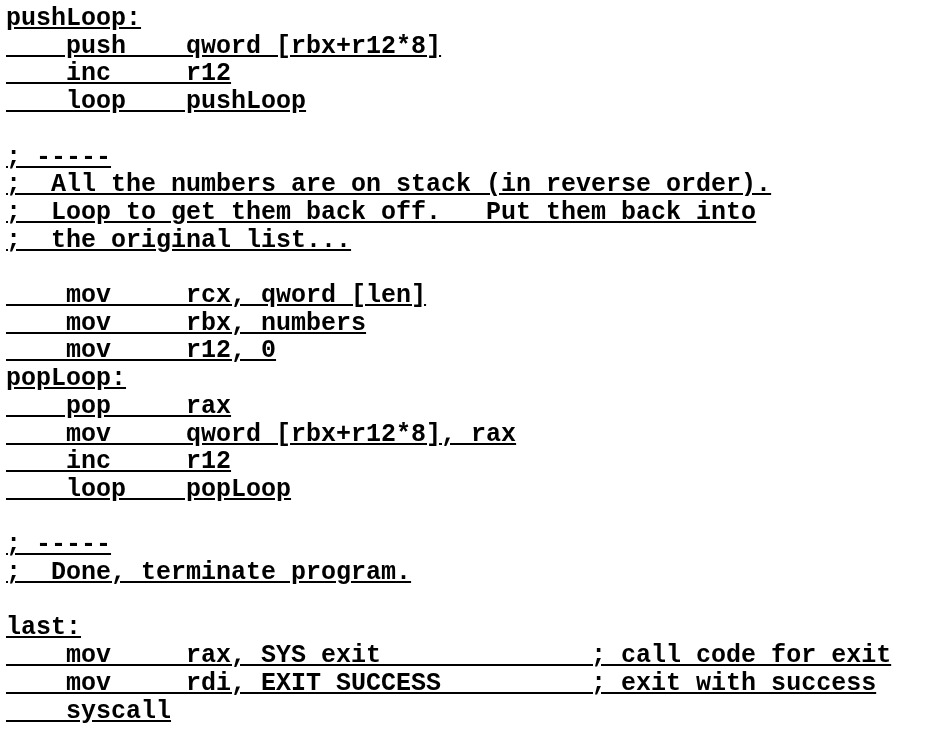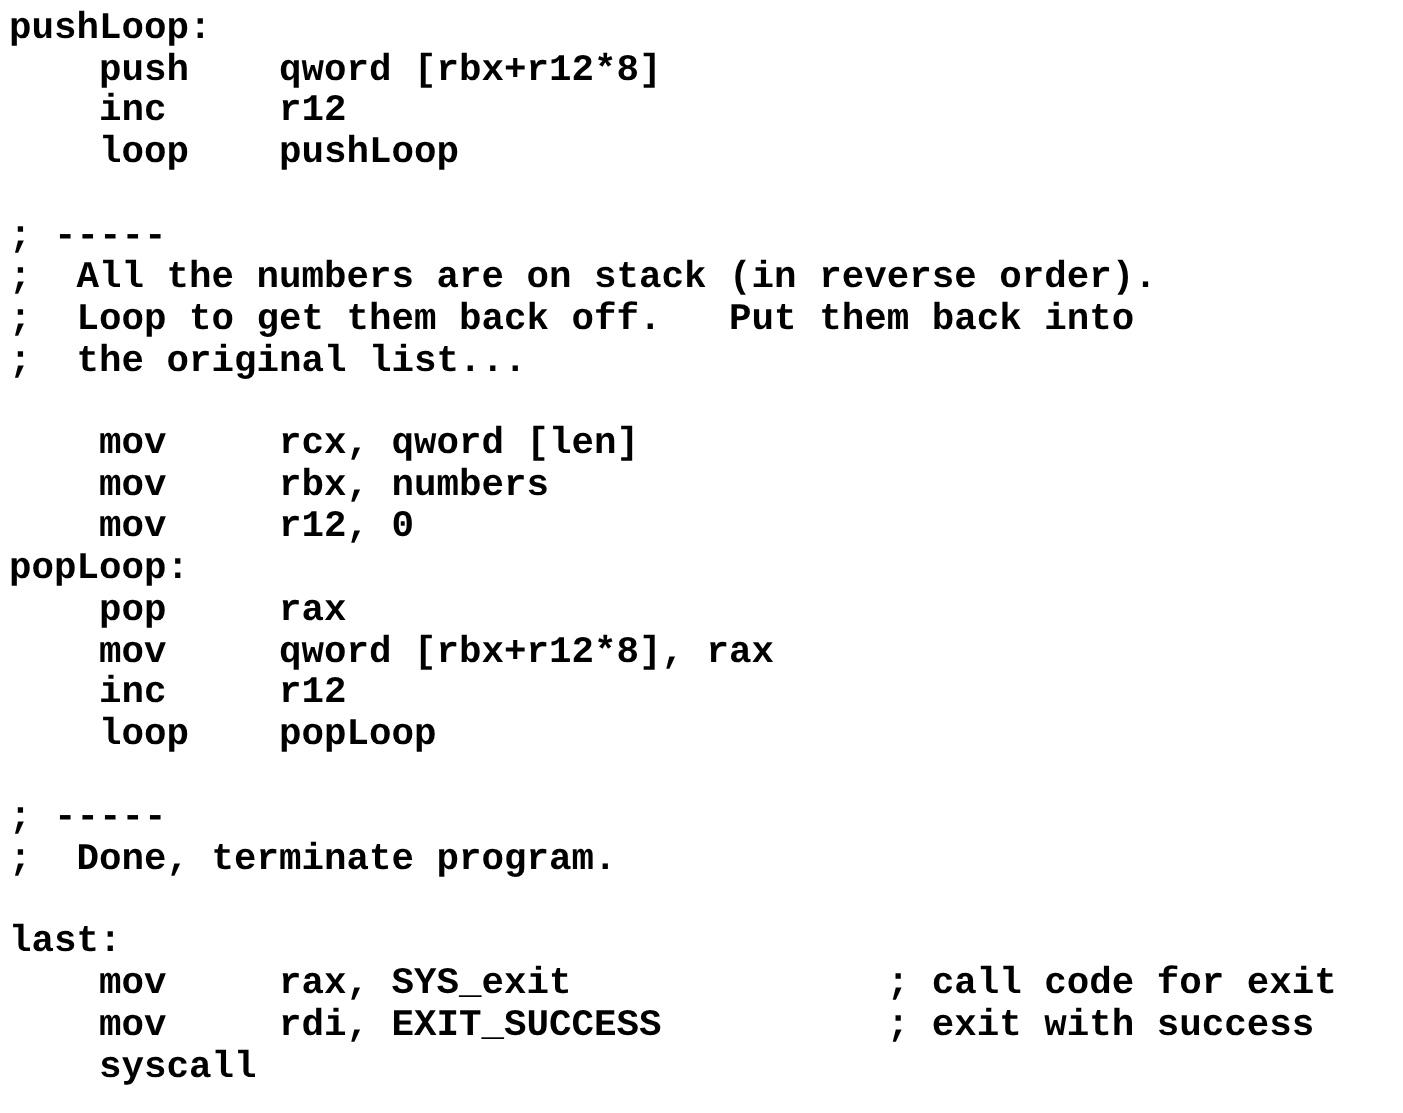--- a/index.html
+++ b/index.html
@@ -13,20 +13,21 @@
     overflow: hidden;
   }
   .code-listing {
     margin: 0;
     padding: 5px 0 0 6px;
     font-family: "Liberation Mono", "DejaVu Sans Mono", monospace;
     font-weight: 700;
     font-size: 25px;
     line-height: 27.7px;
     color: #000000;
+    text-decoration: underline;
   }
   .code-line {
     white-space: pre;
     min-height: 27.7px;
   }
 </style>
 </head>
 <body>
 
 <pre class="code-listing"><div class="code-line">pushLoop:</div><div class="code-line">    push    qword [rbx+r12*8]</div><div class="code-line">    inc     r12</div><div class="code-line">    loop    pushLoop</div><div class="code-line"></div><div class="code-line">; -----</div><div class="code-line">;  All the numbers are on stack (in reverse order).</div><div class="code-line">;  Loop to get them back off.   Put them back into</div><div class="code-line">;  the original list...</div><div class="code-line"></div><div class="code-line">    mov     rcx, qword [len]</div><div class="code-line">    mov     rbx, numbers</div><div class="code-line">    mov     r12, 0</div><div class="code-line">popLoop:</div><div class="code-line">    pop     rax</div><div class="code-line">    mov     qword [rbx+r12*8], rax</div><div class="code-line">    inc     r12</div><div class="code-line">    loop    popLoop</div><div class="code-line"></div><div class="code-line">; -----</div><div class="code-line">;  Done, terminate program.</div><div class="code-line"></div><div class="code-line">last:</div><div class="code-line">    mov     rax, SYS_exit              ; call code for exit</div><div class="code-line">    mov     rdi, EXIT_SUCCESS          ; exit with success</div><div class="code-line">    syscall</div></pre>

